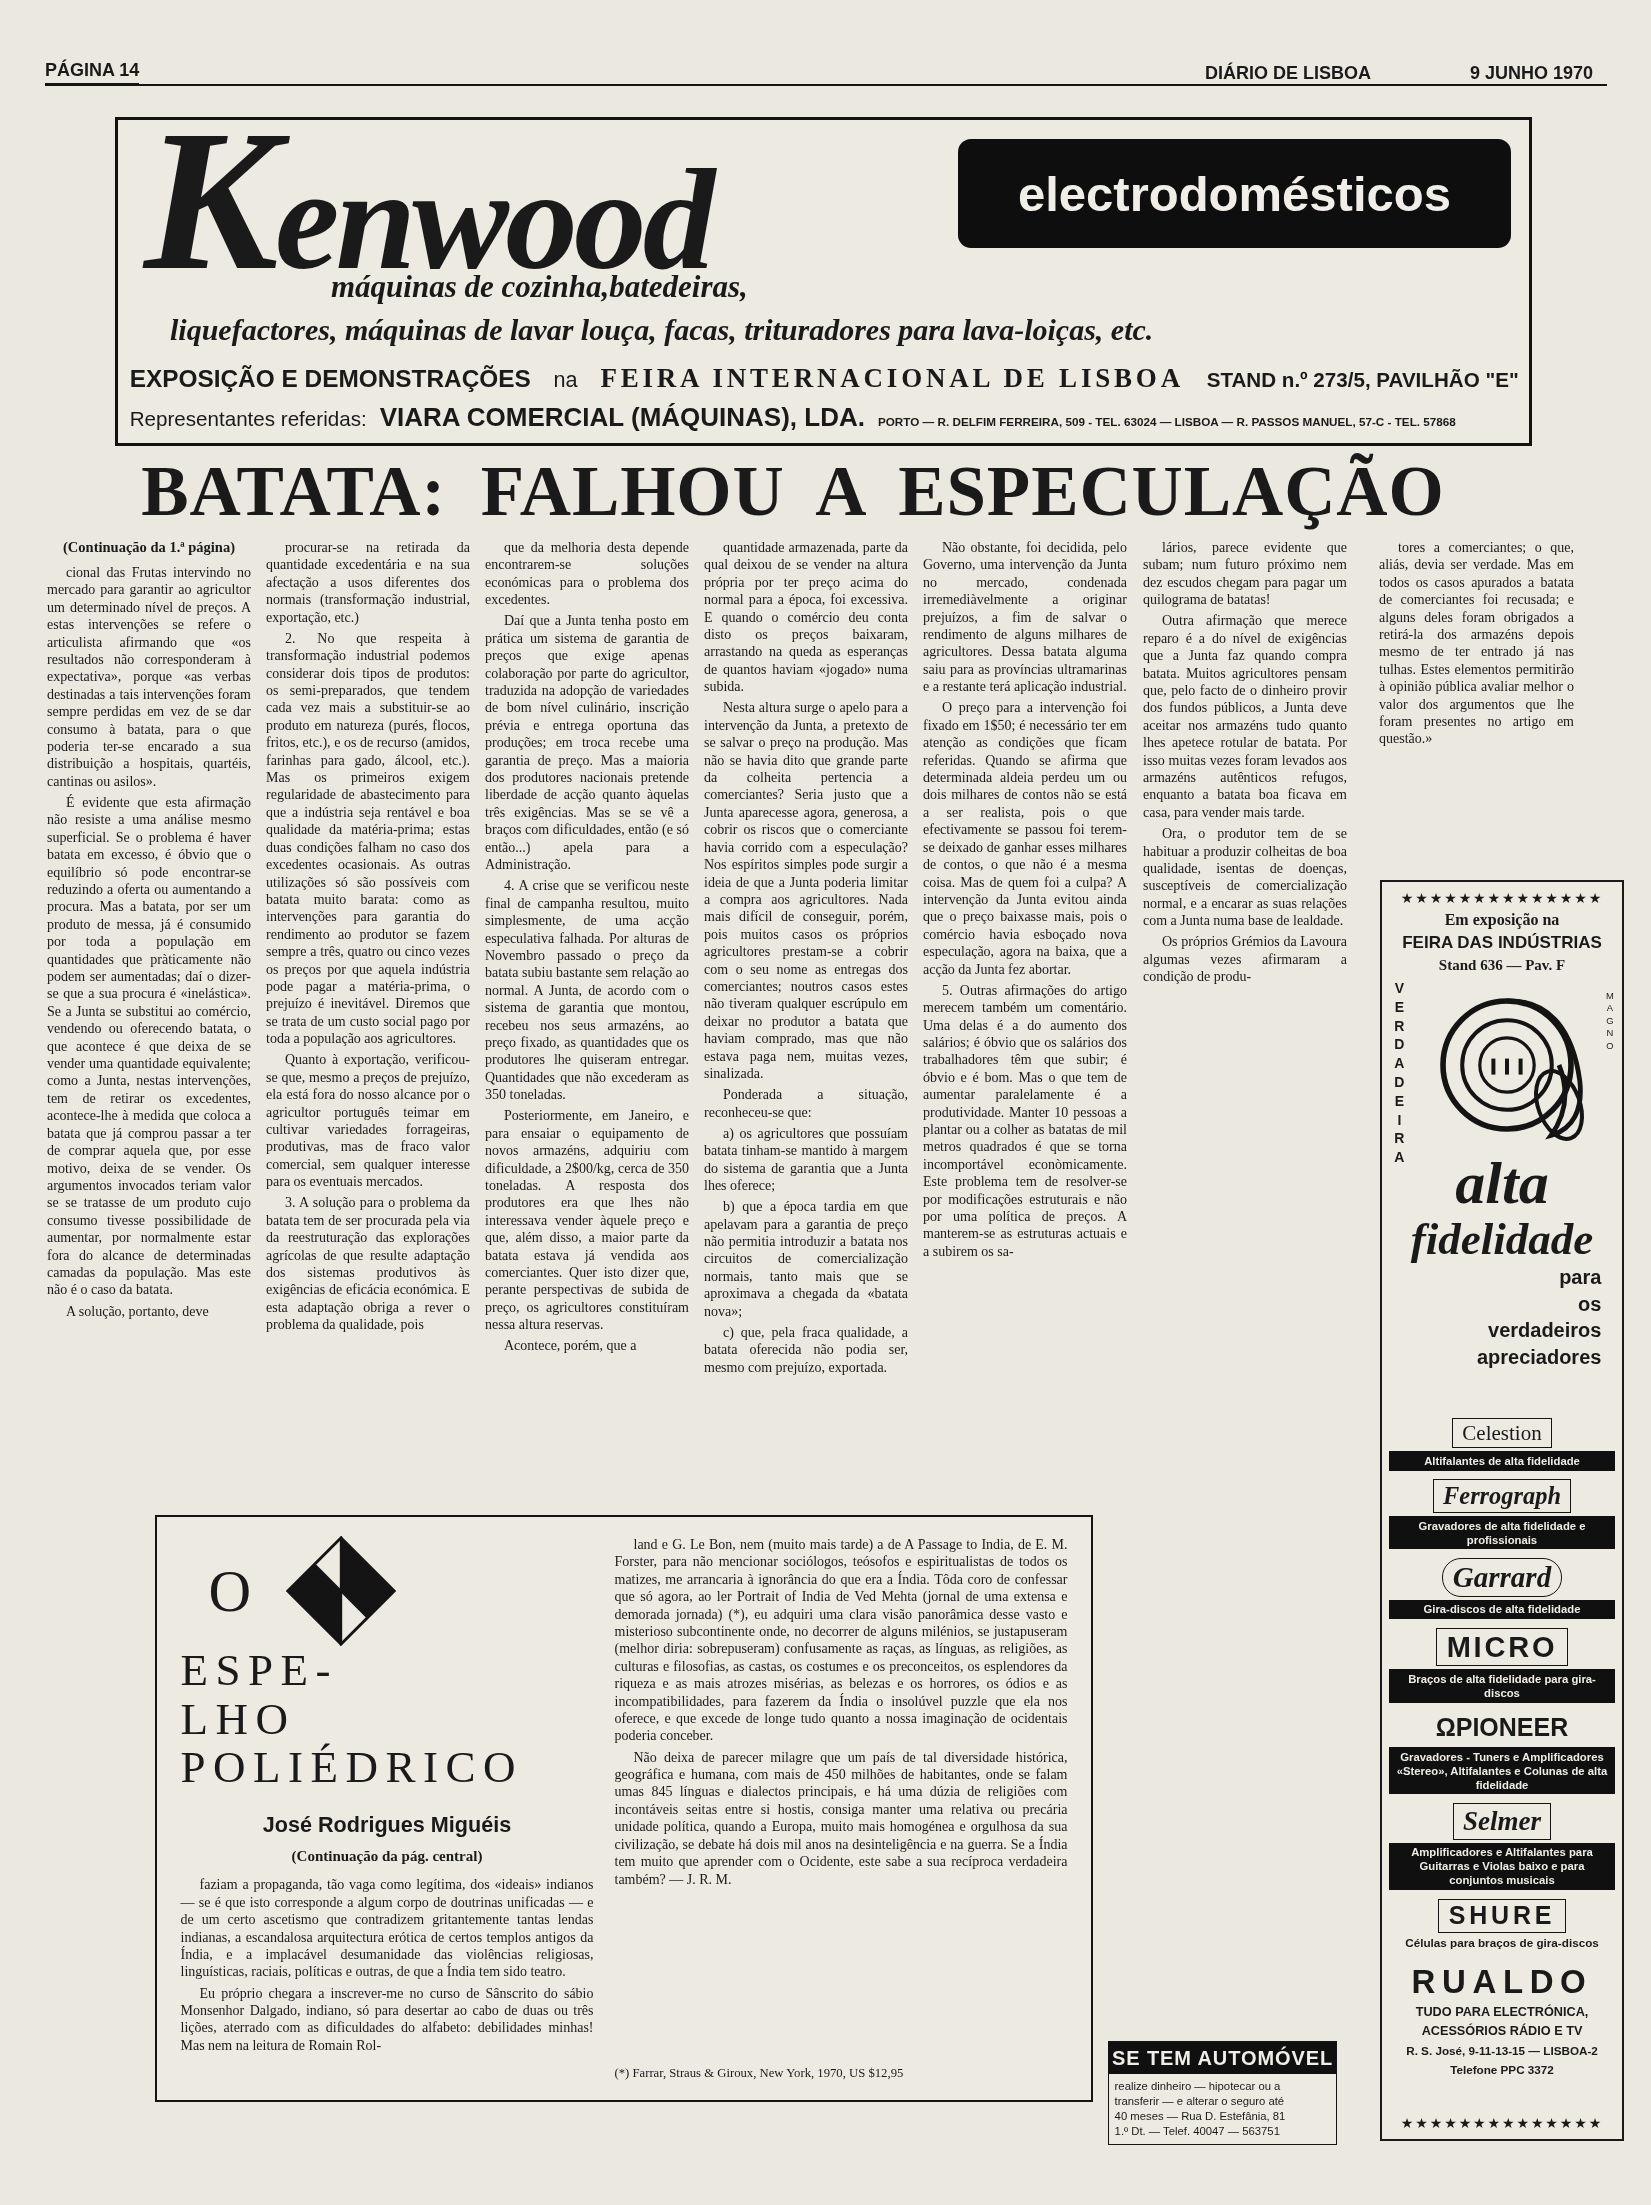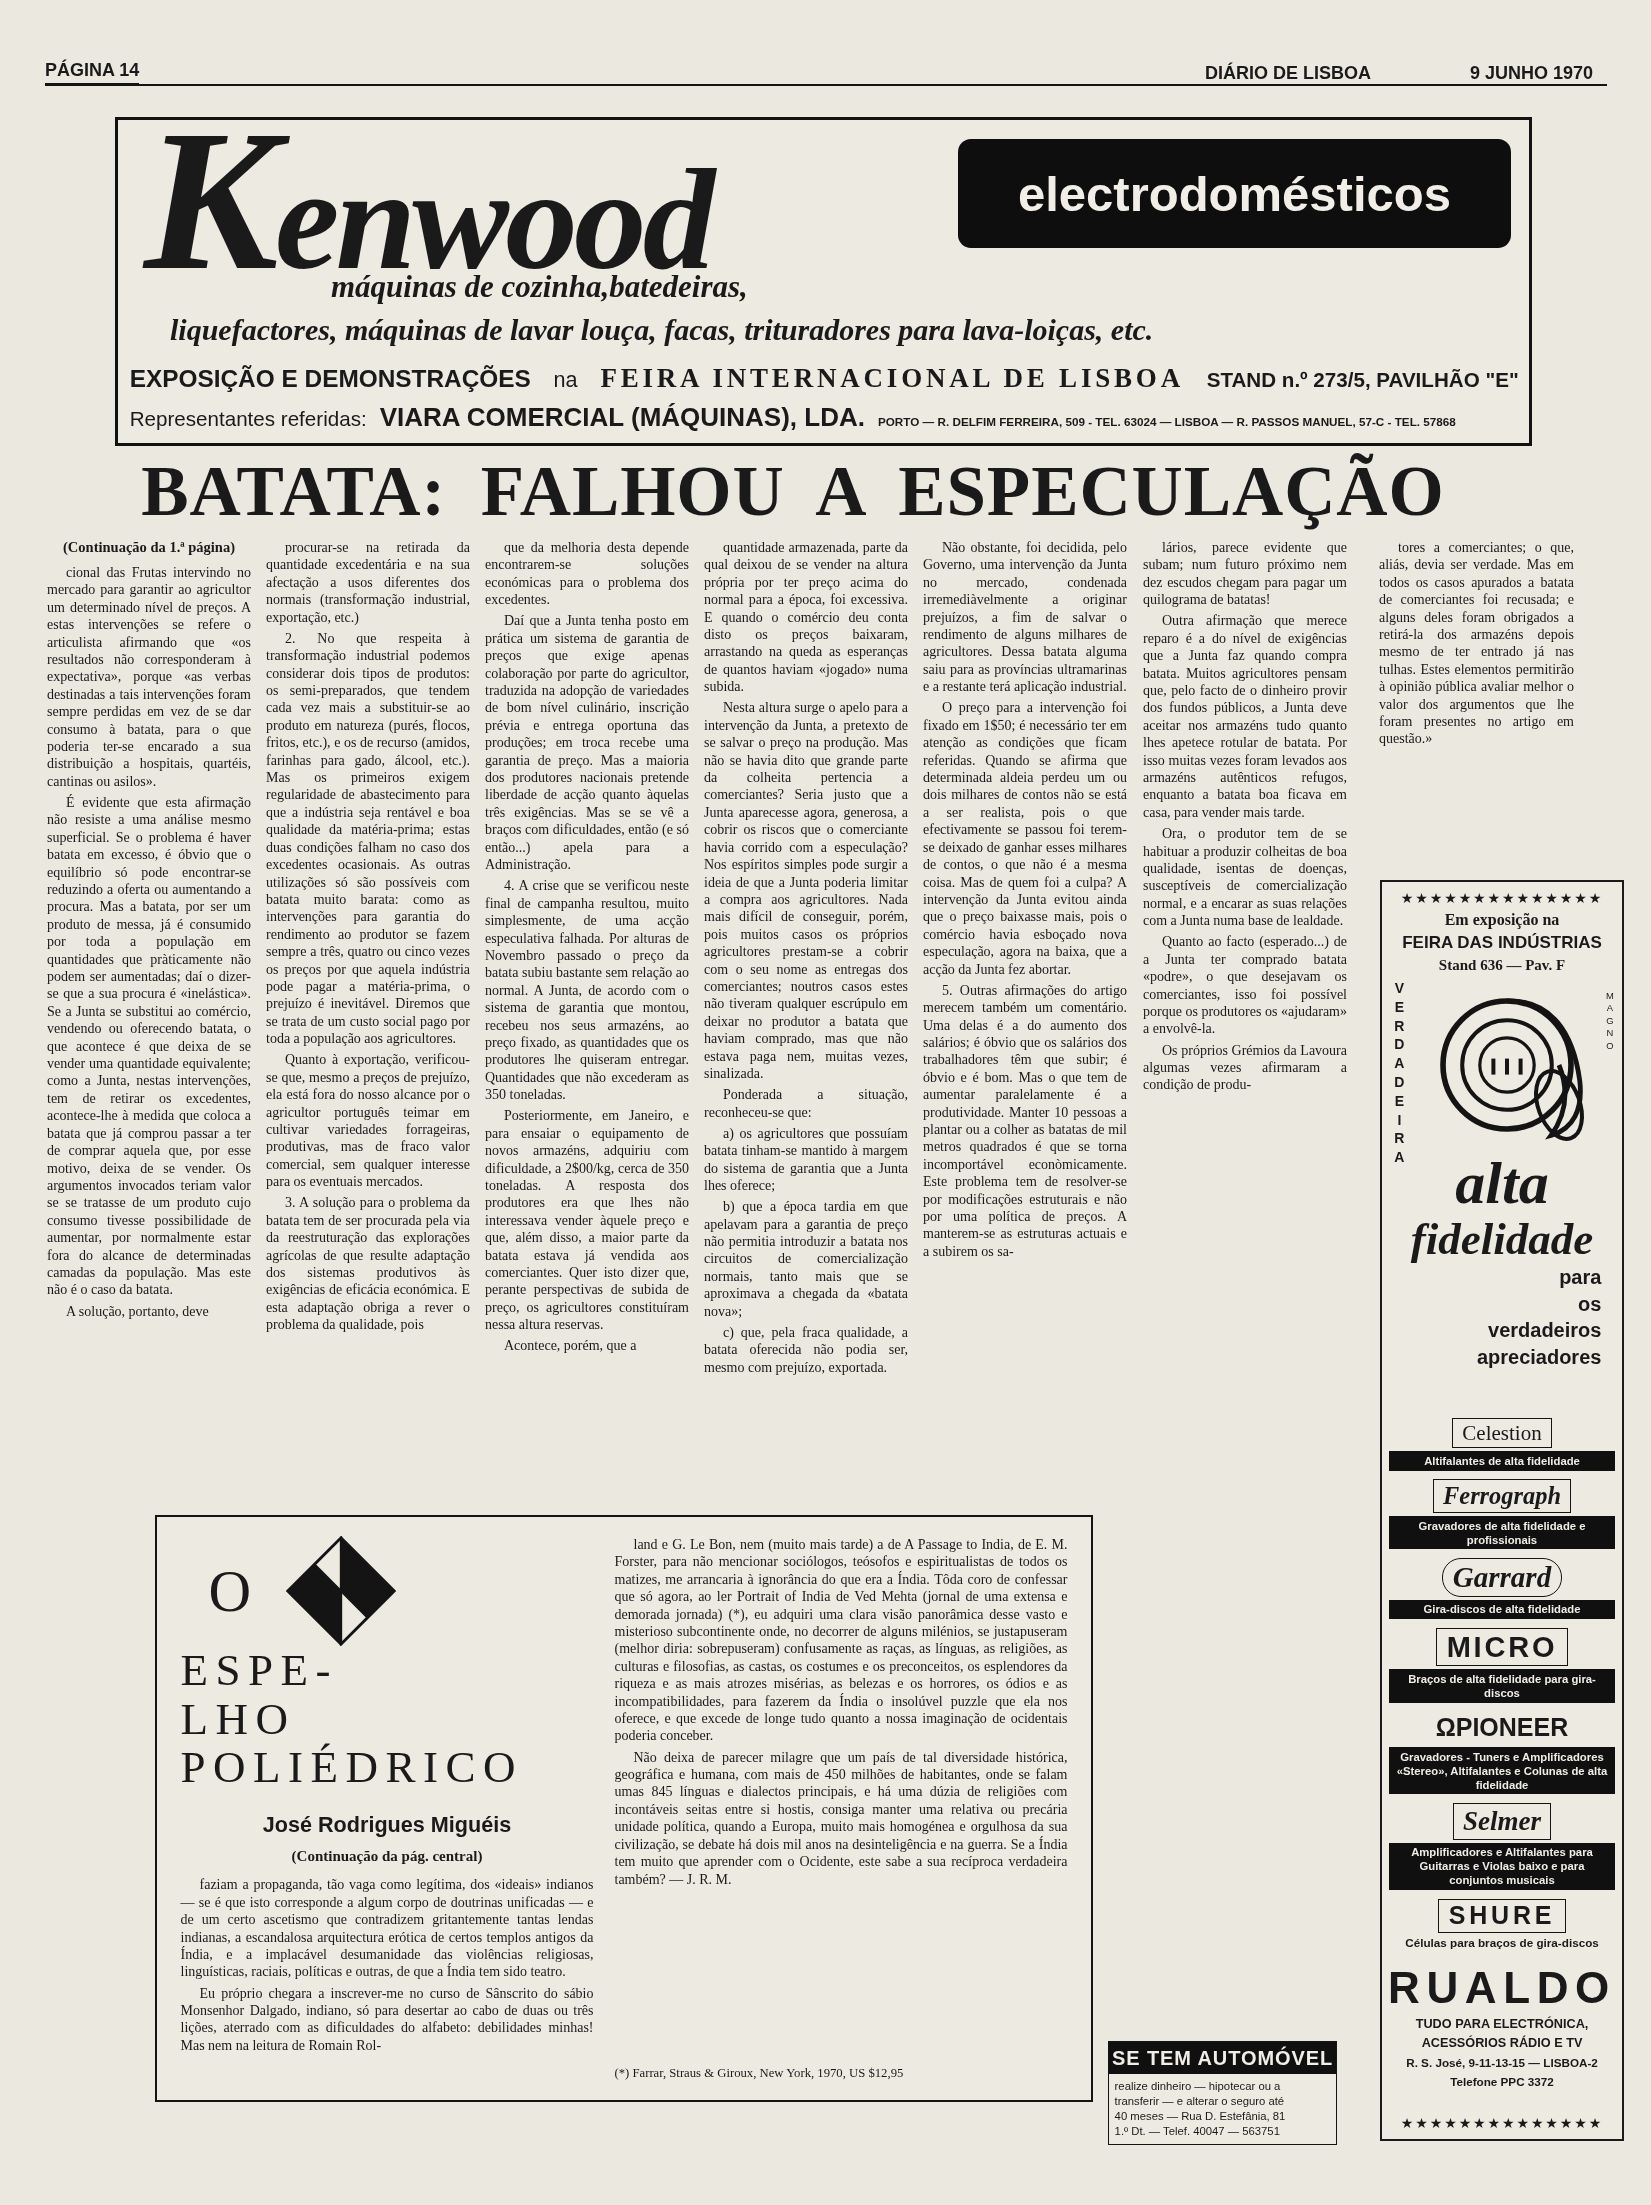--- a/index.html
+++ b/index.html
@@ -138,21 +138,21 @@
   .bl-micro { font-family: "Liberation Sans", sans-serif; font-weight: bold; font-size: 29px; letter-spacing: 2.8px; }
   .bl-pioneer { border: none; font-family: "Liberation Sans", sans-serif; font-weight: bold; font-size: 25px; }
   .bl-selmer { font-style: italic; font-weight: bold; font-size: 27px; }
   .bl-shure { font-family: "Liberation Sans", sans-serif; font-weight: bold; font-size: 25px; letter-spacing: 3.8px; }
   .brand-bar {
     width: 100%; background: #101010; color: #f0ede6; text-align: center;
     font-family: "Liberation Sans", sans-serif; font-weight: bold; font-size: 11.3px; line-height: 14px;
     padding: 2.8px 3.8px;
   }
   .brand-plain { width: 100%; text-align: center; font-family: "Liberation Sans", sans-serif; font-weight: bold; font-size: 11.7px; line-height: 14.5px; }
-  .hf-rualdo { font-family: "Liberation Sans", sans-serif; font-weight: bold; font-size: 44px; letter-spacing: 6.6px; margin-top: 8.4px; }
+  .hf-rualdo { font-family: "Liberation Sans", sans-serif; font-weight: bold; font-size: 33px; letter-spacing: 6.6px; margin-top: 8.4px; }
   .hf-rdesc { font-family: Liberation Sans, sans-serif; font-weight: bold; font-size: 12.7px; line-height: 15.5px; }
   .hf-addr { font-family: "Liberation Sans", sans-serif; font-weight: bold; font-size: 11.7px; line-height: 14.5px; margin-top: 0.9px; }
   .hf-bottom-stars { margin-top: auto; }
 </style>
 </head>
 <body>
 
 <div class="page">
 
   <header class="masthead">
@@ -225,21 +225,20 @@
         <p class="para">Não obstante, foi decidida, pelo Governo, uma intervenção da Junta no mercado, condenada irremediàvelmente a originar prejuízos, a fim de salvar o rendimento de alguns milhares de agricultores. Dessa batata alguma saiu para as províncias ultramarinas e a restante terá aplicação industrial.</p>
         <p class="para">O preço para a intervenção foi fixado em 1$50; é necessário ter em atenção as condições que ficam referidas. Quando se afirma que determinada aldeia perdeu um ou dois milhares de contos não se está a ser realista, pois o que efectivamente se passou foi terem-se deixado de ganhar esses milhares de contos, o que não é a mesma coisa. Mas de quem foi a culpa? A intervenção da Junta evitou ainda que o preço baixasse mais, pois o comércio havia esboçado nova especulação, agora na baixa, que a acção da Junta fez abortar.</p>
         <p class="para">5. Outras afirmações do artigo merecem também um comentário. Uma delas é a do aumento dos salários; é óbvio que os salários dos trabalhadores têm que subir; é óbvio e é bom. Mas o que tem de aumentar paralelamente é a produtividade. Manter 10 pessoas a plantar ou a colher as batatas de mil metros quadrados é que se torna incomportável econòmicamente. Este problema tem de resolver-se por modificações estruturais e não por uma política de preços. A manterem-se as estruturas actuais e a subirem os sa-</p>
       </div>
   </div>
   <div class="col c6">
     <div>
         <p class="para">lários, parece evidente que subam; num futuro próximo nem dez escudos chegam para pagar um quilograma de batatas!</p>
         <p class="para">Outra afirmação que merece reparo é a do nível de exigências que a Junta faz quando compra batata. Muitos agricultores pensam que, pelo facto de o dinheiro provir dos fundos públicos, a Junta deve aceitar nos armazéns tudo quanto lhes apetece rotular de batata. Por isso muitas vezes foram levados aos armazéns autênticos refugos, enquanto a batata boa ficava em casa, para vender mais tarde.</p>
         <p class="para">Ora, o produtor tem de se habituar a produzir colheitas de boa qualidade, isentas de doenças, susceptíveis de comercialização normal, e a encarar as suas relações com a Junta numa base de lealdade.</p>
-        <p class="para">Quanto ao facto (esperado...) de a Junta ter comprado batata «podre», o que desejavam os comerciantes, isso foi possível porque os produtores os «ajudaram» a envolvê-la.</p>
         <p class="para">Os próprios Grémios da Lavoura algumas vezes afirmaram a condição de produ-</p>
       </div>
   </div>
   <div class="col c7">
     <div>
         <p class="para">tores a comerciantes; o que, aliás, devia ser verdade. Mas em todos os casos apurados a batata de comerciantes foi recusada; e alguns deles foram obrigados a retirá-la dos armazéns depois mesmo de ter entrado já nas tulhas. Estes elementos permitirão à opinião pública avaliar melhor o valor dos argumentos que lhe foram presentes no artigo em questão.»</p>
       </div>
   </div>
 
   <section class="espelho">

